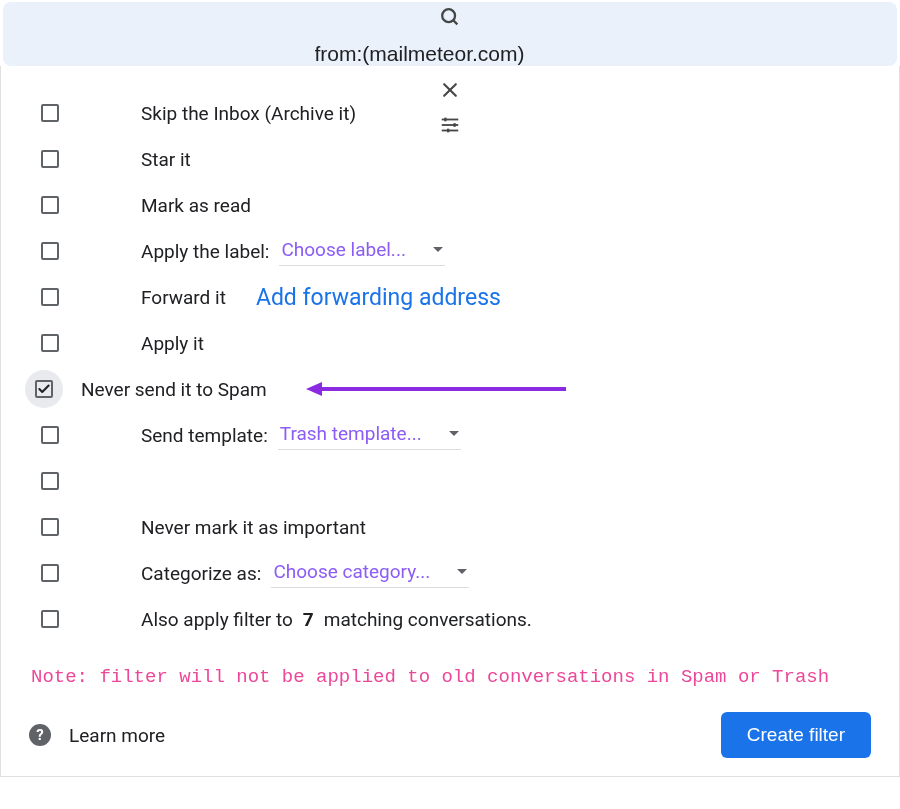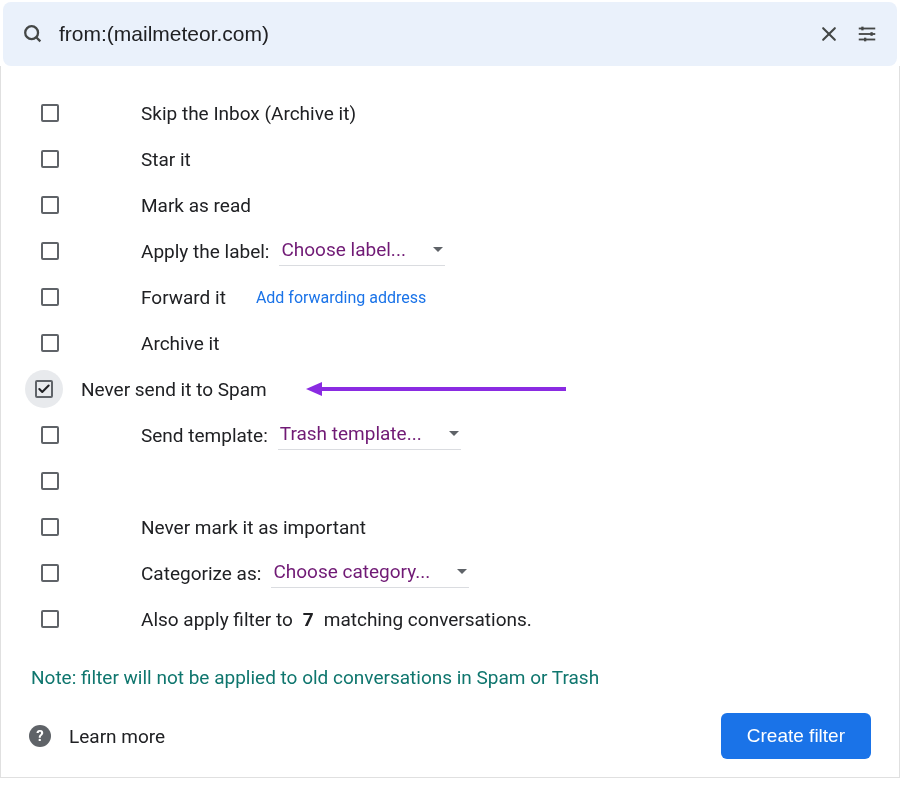--- a/index.html
+++ b/index.html
@@ -15,20 +15,21 @@
     }
     .search-bar {
       background: #eaf1fb;
       border-radius: 8px;
       margin: 2px 3px 0 3px;
       padding: 4px 18px;
       height: 64px;
       display: flex;
       align-items: center;
       gap: 14px;
+      flex-direction: column;
     }
     .search-bar input {
       flex: 1;
       border: none;
       background: transparent;
       font-size: 21px;
       color: #202124;
       outline: none;
     }
     .icon-btn {
@@ -106,52 +107,53 @@
       display: flex;
       align-items: center;
       gap: 10px;
       flex-wrap: wrap;
       margin-left: 48px;
     }
     .dropdown {
       display: inline-flex;
       align-items: center;
       gap: 23px;
-      color: #701a75;
+      color: #8b5cf6;
       font-size: 19px;
       border-bottom: 1px solid #dadce0;
       padding: 2px 2px 4px 2px;
       cursor: pointer;
       justify-content: space-between;
     }
     .dropdown-arrow {
       width: 0;
       height: 0;
       border-left: 5px solid transparent;
       border-right: 5px solid transparent;
       border-top: 5px solid #5f6368;
       margin-left: 4px;
     }
     .link {
       color: #1a73e8;
-      font-size: 16px;
+      font-size: 23px;
       cursor: pointer;
     }
     .annotation-arrow {
       position: absolute;
       left: 275px;
       top: 50%;
       transform: translateY(-50%);
       pointer-events: none;
     }
     .note-text {
       font-size: 19px;
-      color: #0f766e;
+      color: #ec4899;
       margin-top: 24px;
       margin-left: 2px;
+      font-family: Liberation Mono, monospace;
     }
     .footer-row {
       display: flex;
       align-items: center;
       justify-content: space-between;
       margin-top: 24px;
     }
     .learn-more {
       display: flex;
       align-items: center;
@@ -263,21 +265,21 @@
       <span>Forward it</span>
       <span style="width:10px"></span>
       <span class="link">Add forwarding address</span>
     </span>
   </div>
 
   <div class="option-row">
     <div class="checkbox-wrapper">
       <div class="checkbox"></div>
     </div>
-    <span class="option-label">Archive it</span>
+    <span class="option-label">Apply it</span>
   </div>
 
   <div class="option-row">
     <div class="checkbox-wrapper highlighted left-pad">
       <div class="checkbox checked">
           <svg width="14" height="14" viewBox="0 0 24 24" fill="none" stroke="#202124" stroke-width="3.5" stroke-linecap="round" stroke-linejoin="round">
             <polyline points="4,12 9,17 20,6"></polyline>
           </svg>
         </div>
     </div>

